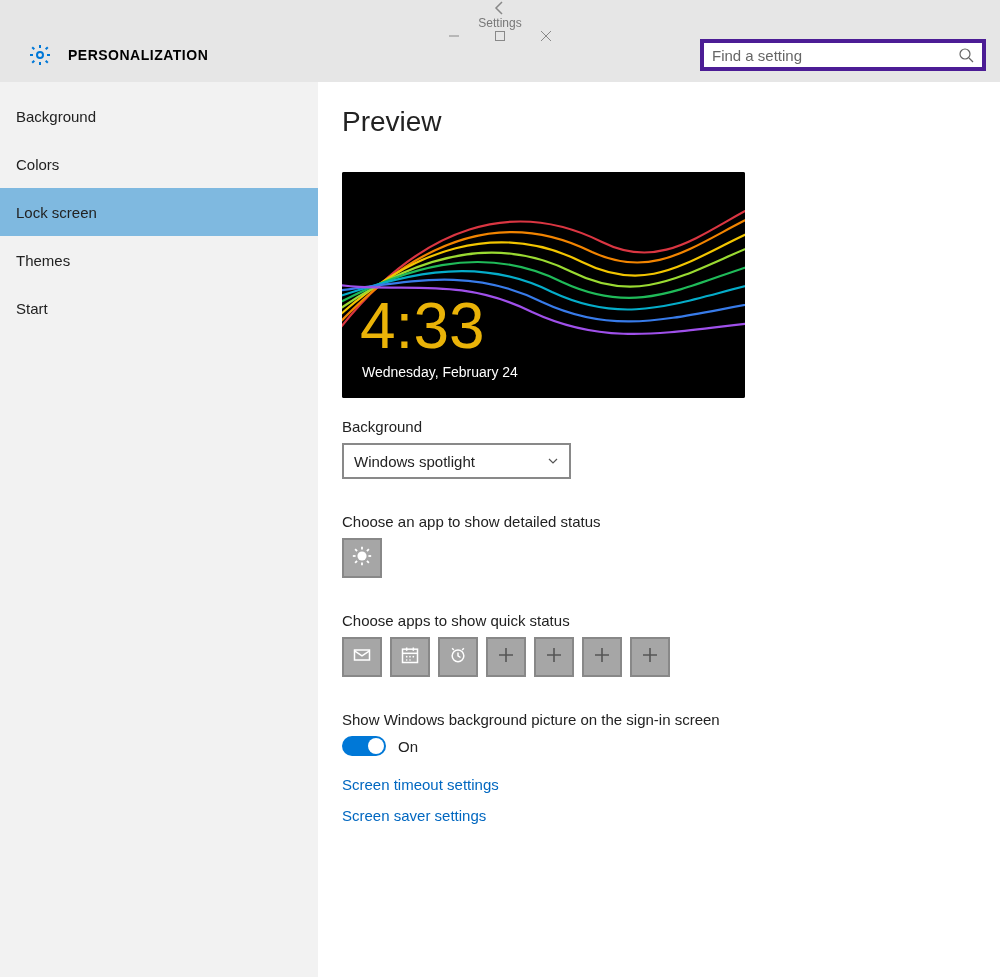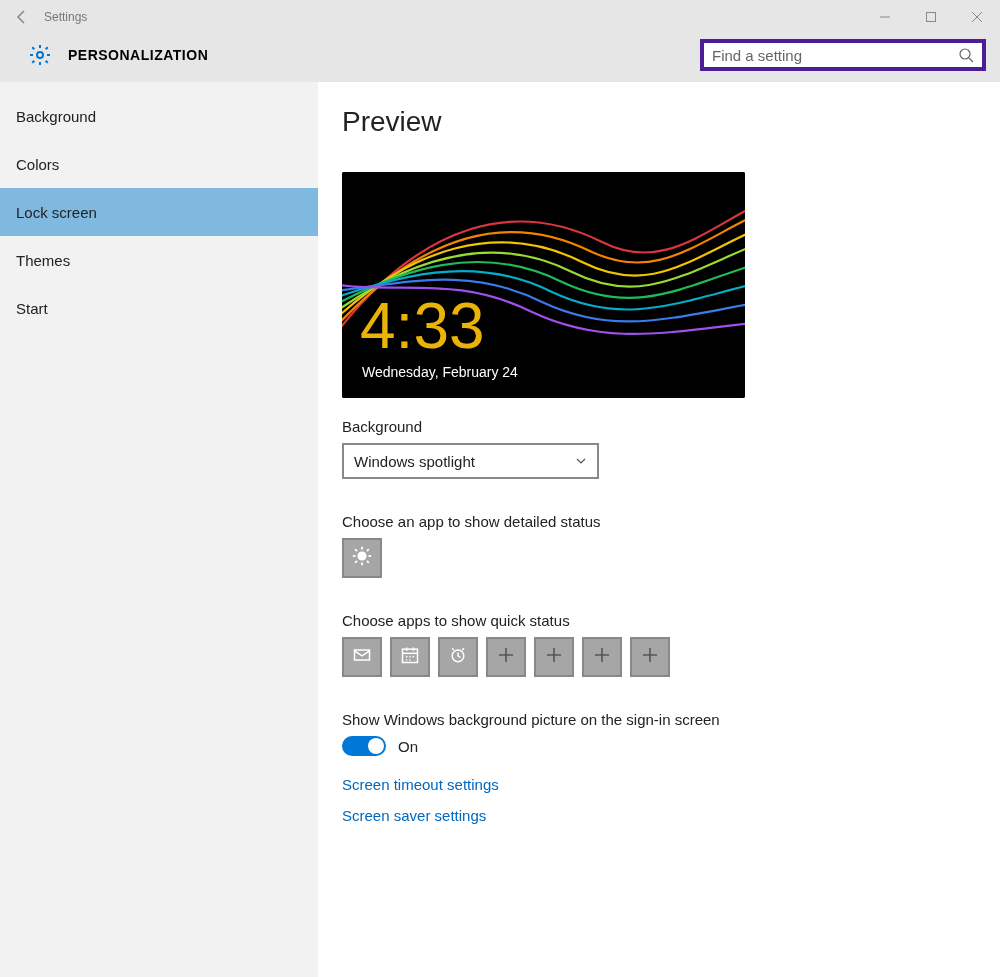--- a/index.html
+++ b/index.html
@@ -1,20 +1,20 @@
 <!DOCTYPE html>
 <html><head>
 <meta charset="utf-8">
 <style>
   * { box-sizing: border-box; margin: 0; padding: 0; font-family: "Segoe UI", Arial, sans-serif; }
   body { width: 1000px; height: 977px; background: #fff; overflow: hidden; }
 
   .titlebar {
     height: 34px; background: #e6e6e6; display: flex; align-items: center;
-    padding: 0; color: #5f5f5f; font-size: 12px;
+    padding: 0; color: #5f5f5f; font-size: 12px; flex-direction: column;
   }
   .titlebar .back { width: 44px; display:flex; align-items:center; justify-content:center; height:100%; }
   .titlebar .title { flex: 1; padding-left: 0px; color:#777; }
   .titlebar .win-controls { display: flex; height:100%; }
   .titlebar .win-btn { width: 46px; display:flex; align-items:center; justify-content:center; color:#777; }
 
   .header {
     height: 48px; background: #e6e6e6; display: flex; align-items: center;
     padding: 0 14px 6px 28px;
   }
@@ -42,21 +42,21 @@
   .preview {
     width: 403px; height: 226px; background:#000; position:relative;
     border-radius:2px; overflow:hidden;
   }
   .preview svg.bg { position:absolute; inset:0; width:100%; height:100%; }
   .preview .clock { position:absolute; left:18px; bottom:40px; color:#eab308; font-size:64px; font-weight:300; line-height:1; }
   .preview .date { position:absolute; left:20px; bottom:18px; color:#fff; font-size:14px; font-weight:400; }
 
   .label { font-size: 15px; color:#222; margin-top: 20px; margin-bottom: 8px; }
   .select {
-    width: 257px; height: 36px; border: 2px solid #898989; display:flex;
+    width: 229px; height: 36px; border: 2px solid #898989; display:flex;
     align-items:center; padding: 0 10px; font-size:15px; color:#222; cursor:pointer;
     justify-content: space-between;
   }
   .tile-row { display:flex; gap:8px; }
   .tile {
     width:40px; height:40px; background:#a6a6a6; border:2px solid #888;
     display:flex; align-items:center; justify-content:center; color:#fff; cursor:pointer;
   }
 
   .toggle-row { display:flex; align-items:center; gap:12px; margin-top:8px; }

